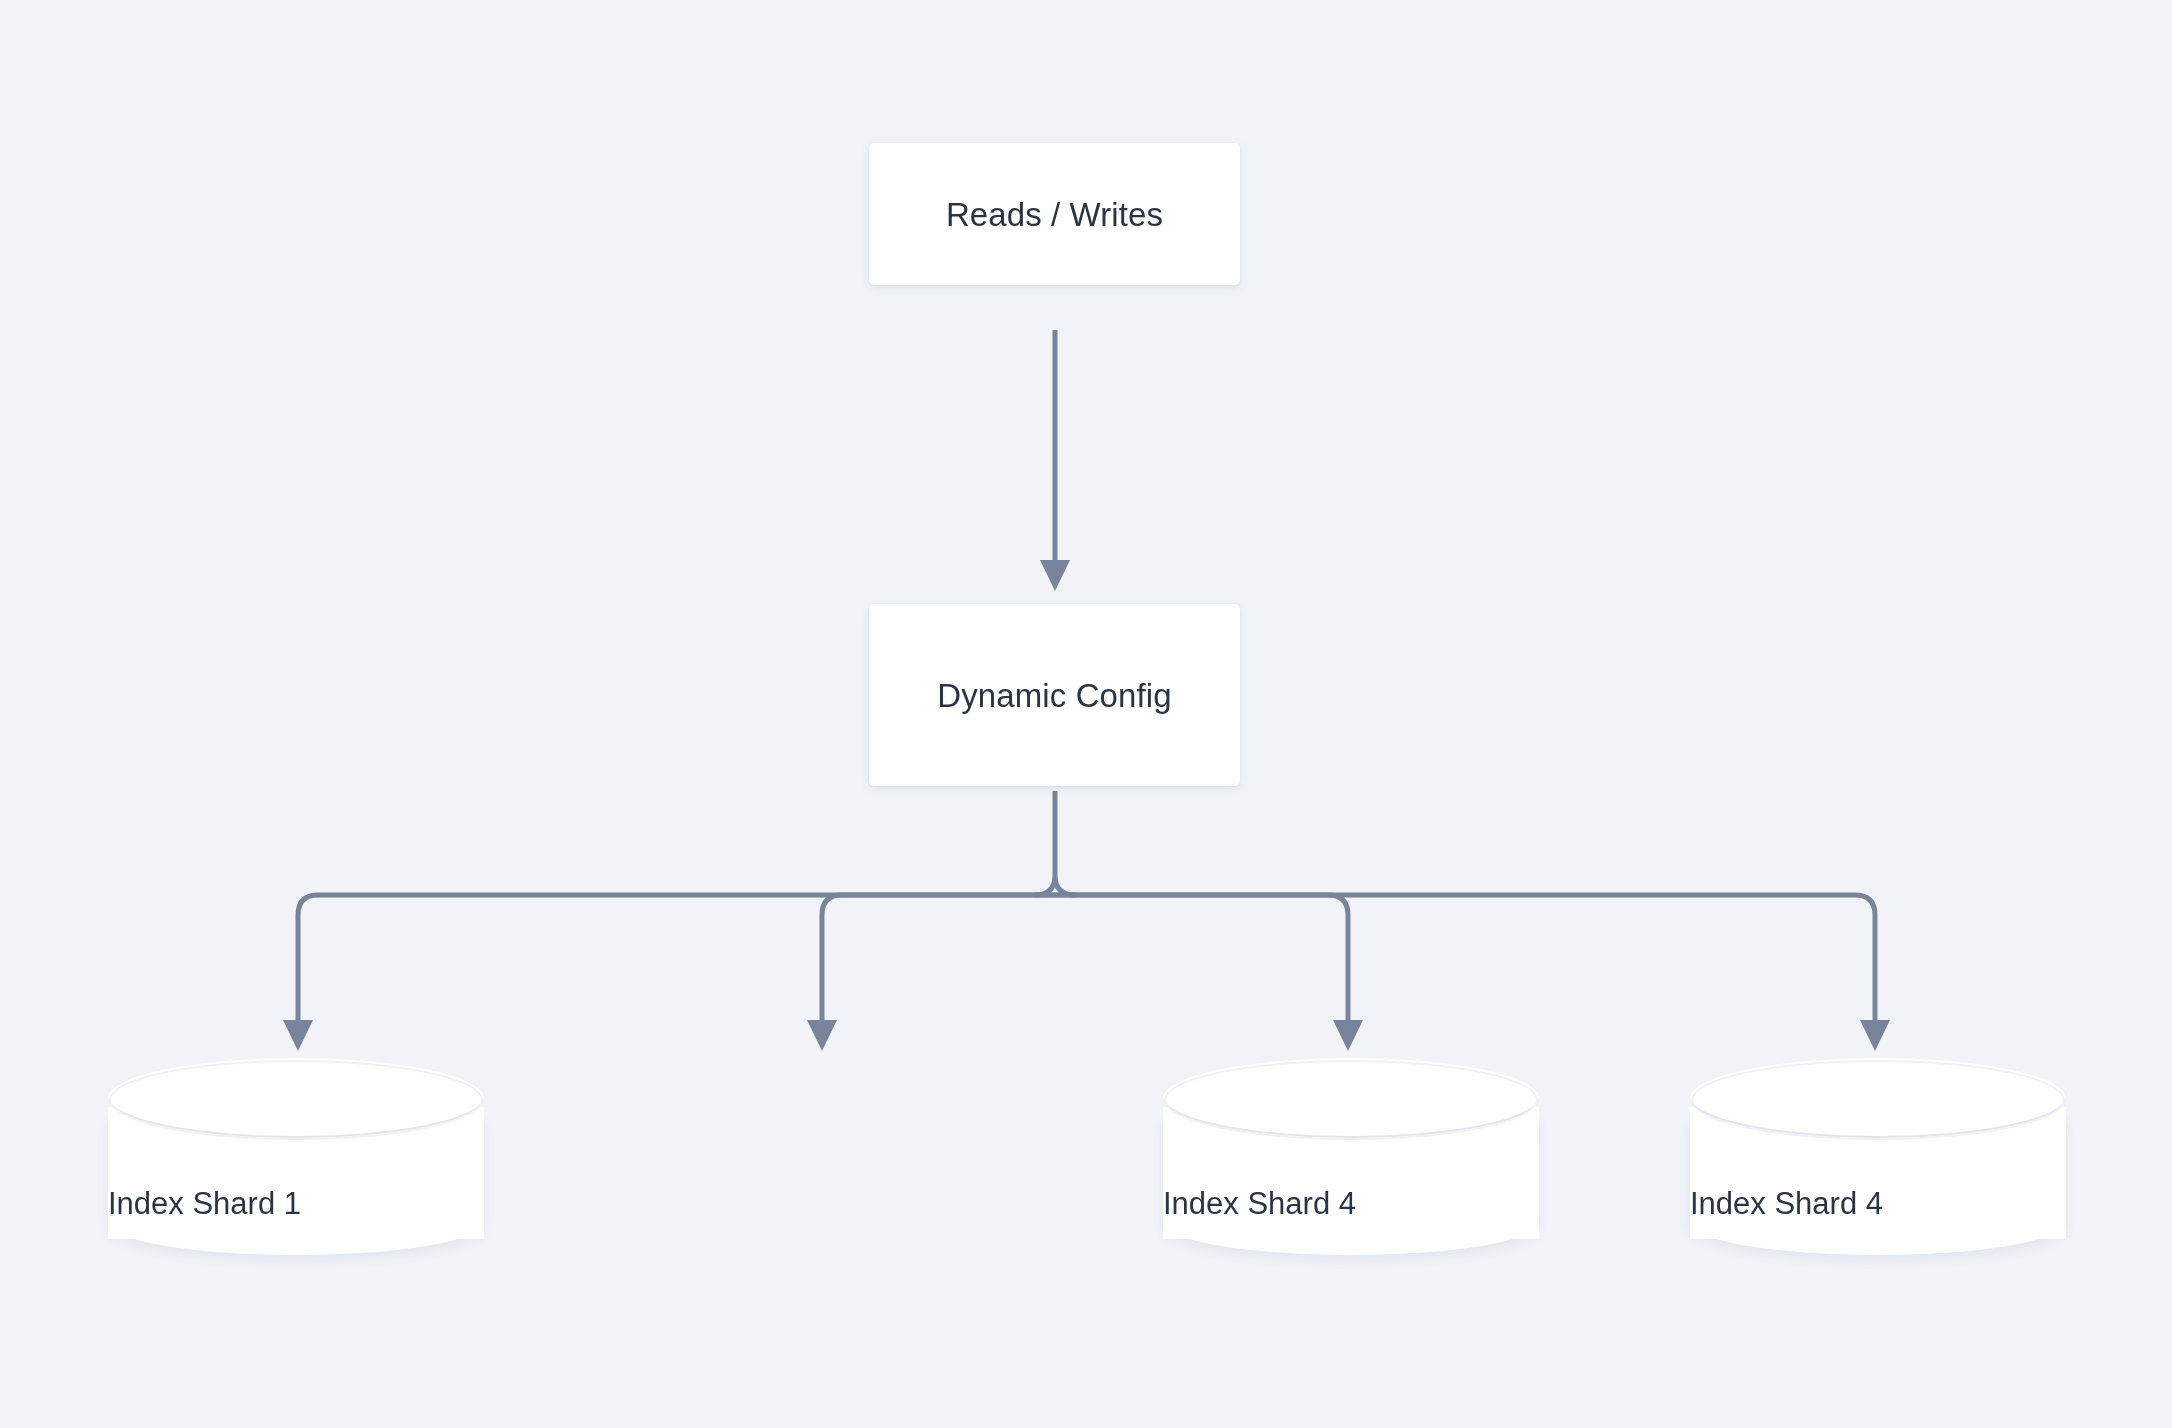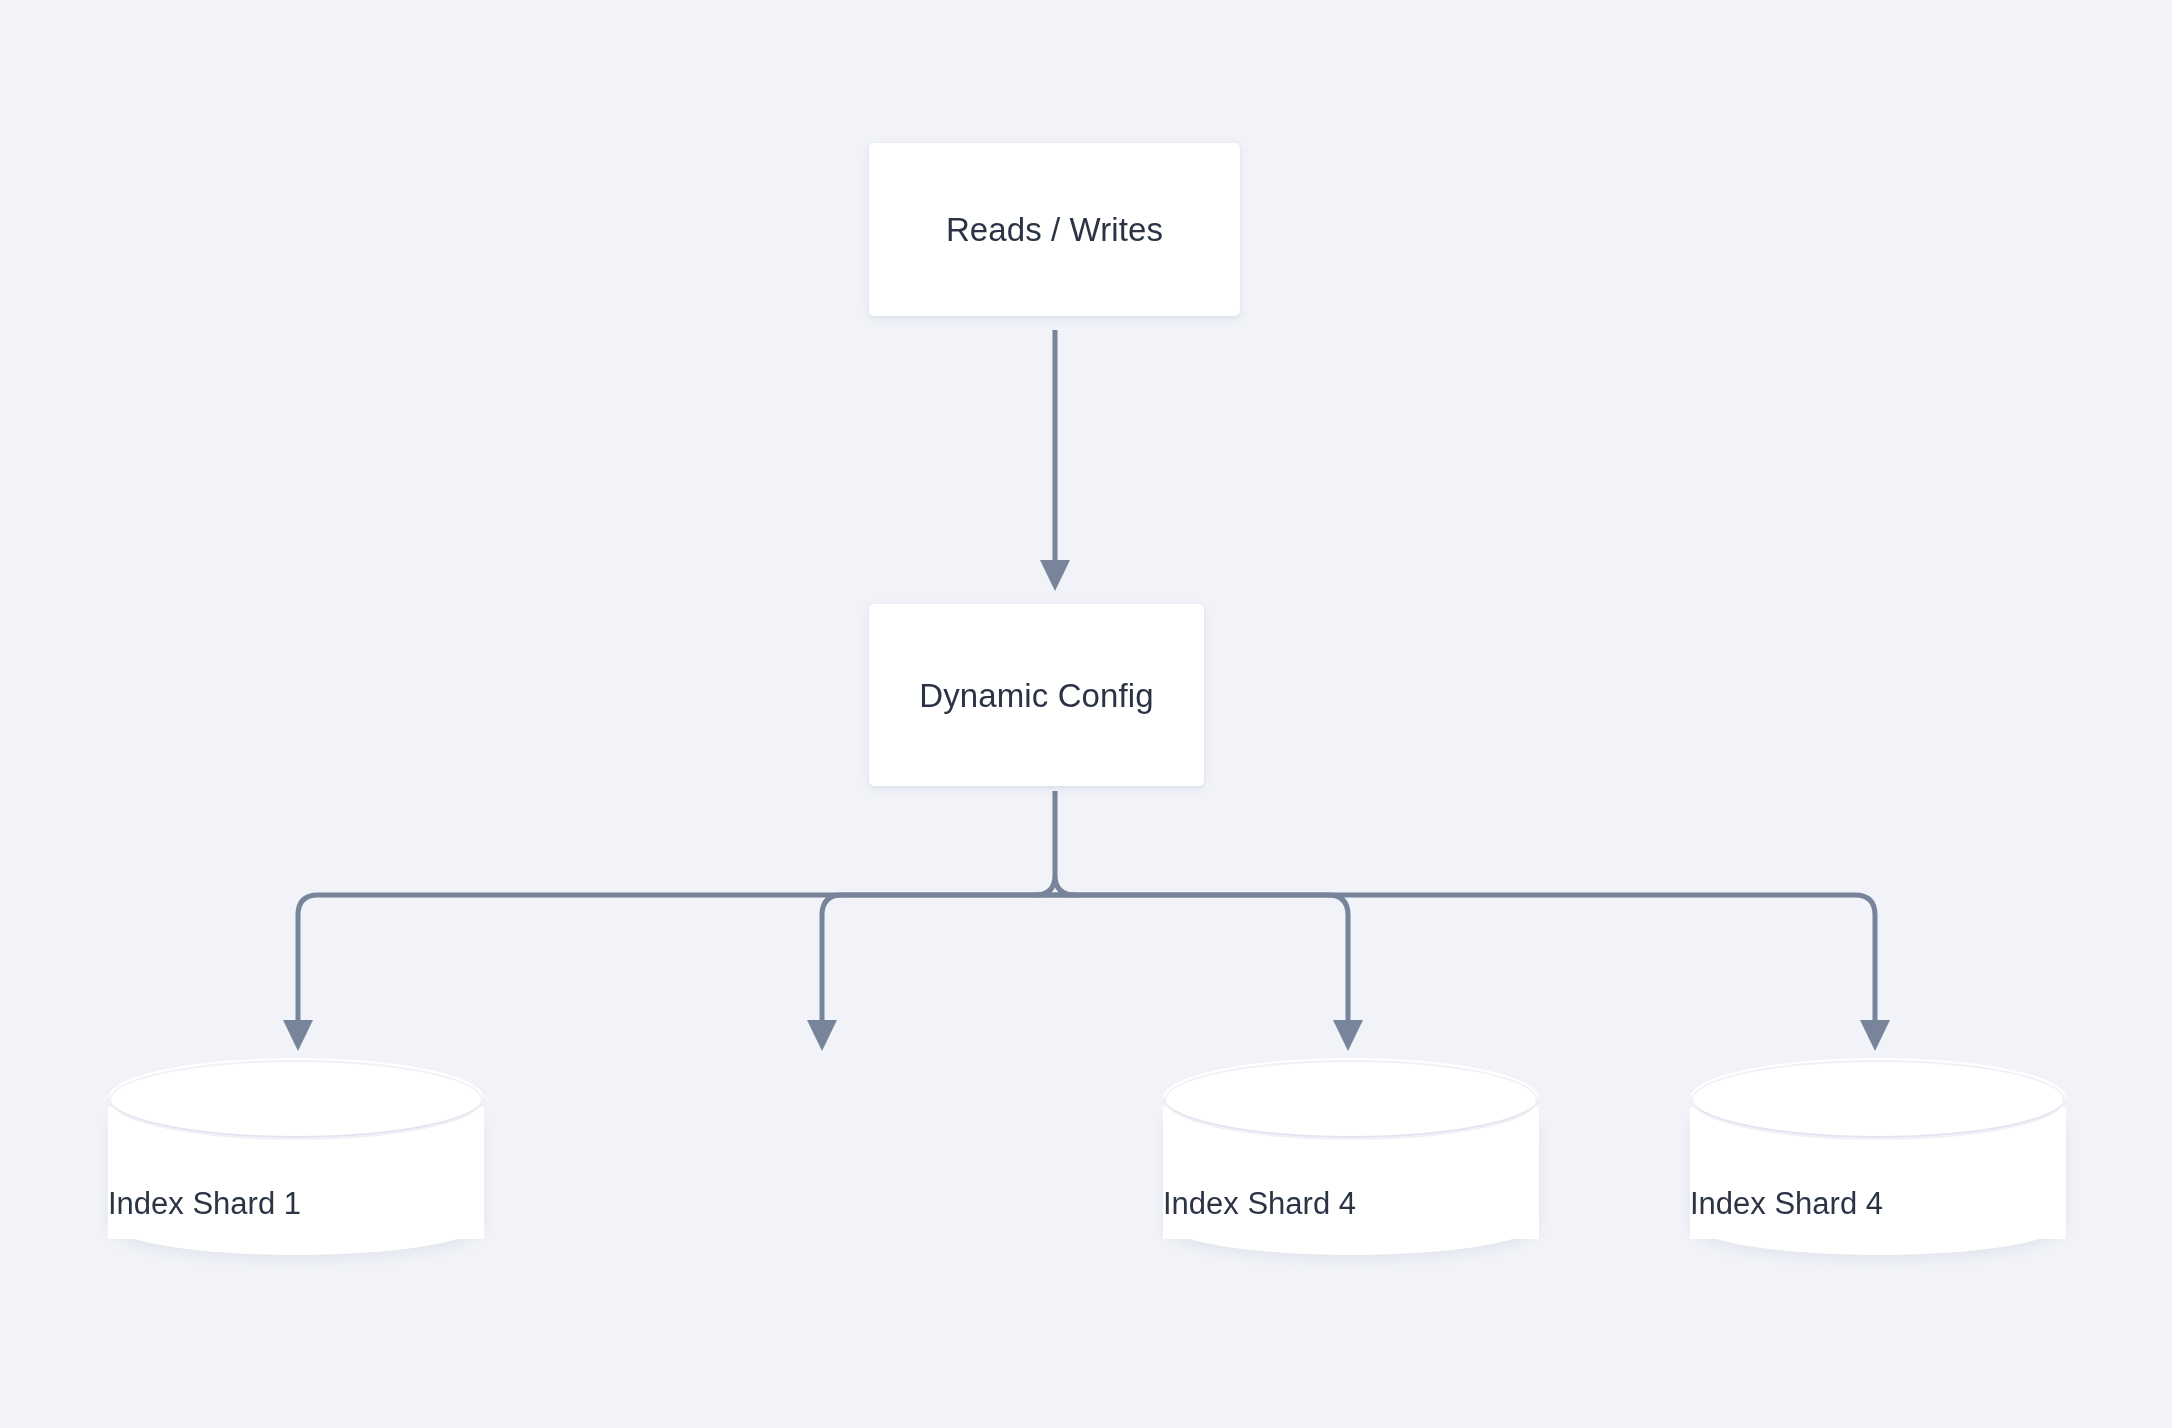--- a/index.html
+++ b/index.html
@@ -48,26 +48,26 @@
     line-height: 1;
     color: #2b3445;
     letter-spacing: 0.1px;
     white-space: nowrap;
   }
 
   #node-reads-writes {
     left: 869px;
     top: 143px;
     width: 371px;
-    height: 173px;
+    height: 142px;
   }
   #node-dynamic-config {
     left: 869px;
     top: 604px;
-    width: 335px;
+    width: 371px;
     height: 182px;
   }
 
   
   .cylinder {
     position: absolute;
     width: 376px;
     height: 230px;
   }
   .cyl-body {

